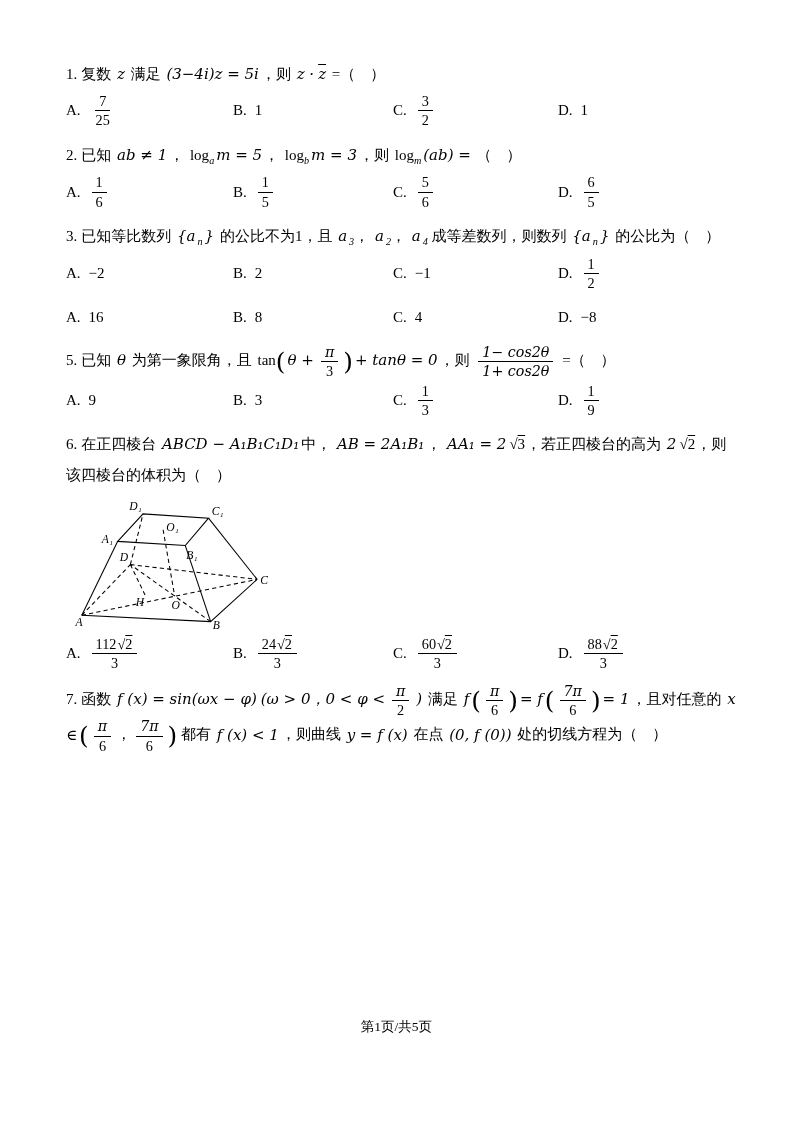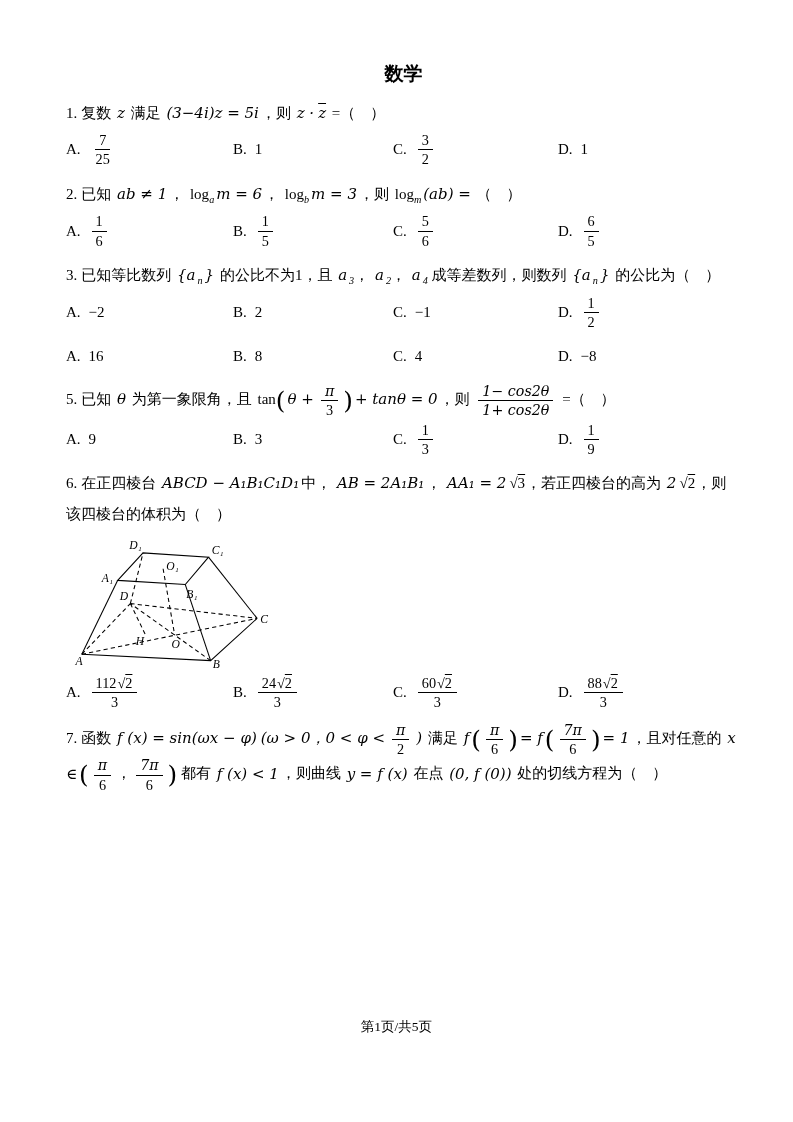--- a/index.html
+++ b/index.html
@@ -35,21 +35,20 @@
   .olabel { margin-right:8px; }
   .oval { }
   .figwrap { margin:6px 0 2px 2px; }
   .footer { position:absolute; bottom:86px; left:0; width:100%; text-align:center; font-size:13.5px; }
 </style>
 </head>
 <body>
 
 <div class="content">
 
-  <div class="subject">数学</div>
 
 
   <div class="q">
     <p class="stem">
       <span class="qno">1.</span><span class="cn">复数</span>
       <span class="m">z</span>
       <span class="cn">满足</span>
       <span class="m">(3−4i)z = 5i</span><span class="cn">，则</span>
       <span class="m">z ·</span><span class="m vec">z</span>
       <span class="cn">=（　）</span>
@@ -77,21 +76,21 @@
         <span class="olabel">D.</span>
         <span class="oval">1</span>
       </div>
     </div>
   </div>
 
   <div class="q">
     <p class="stem">
       <span class="qno">2.</span><span class="cn">已知</span>
       <span class="m">ab ≠ 1</span><span class="cn">，</span>
-      <span class="fn">log</span><sub>a</sub><span class="m">m = 6</span><span class="cn">，</span>
+      <span class="fn">log</span><sub>a</sub><span class="m">m = 5</span><span class="cn">，</span>
       <span class="fn">log</span><sub>b</sub><span class="m">m = 3</span><span class="cn">，则</span>
       <span class="fn">log</span><sub>m</sub><span class="m">(ab) =</span>
       <span class="cn">（　）</span>
     </p>
     <div class="options">
       <div class="opt">
         <span class="olabel">A.</span>
         <span class="frac">
             <span class="num">1</span>
             <span class="den">6</span>

